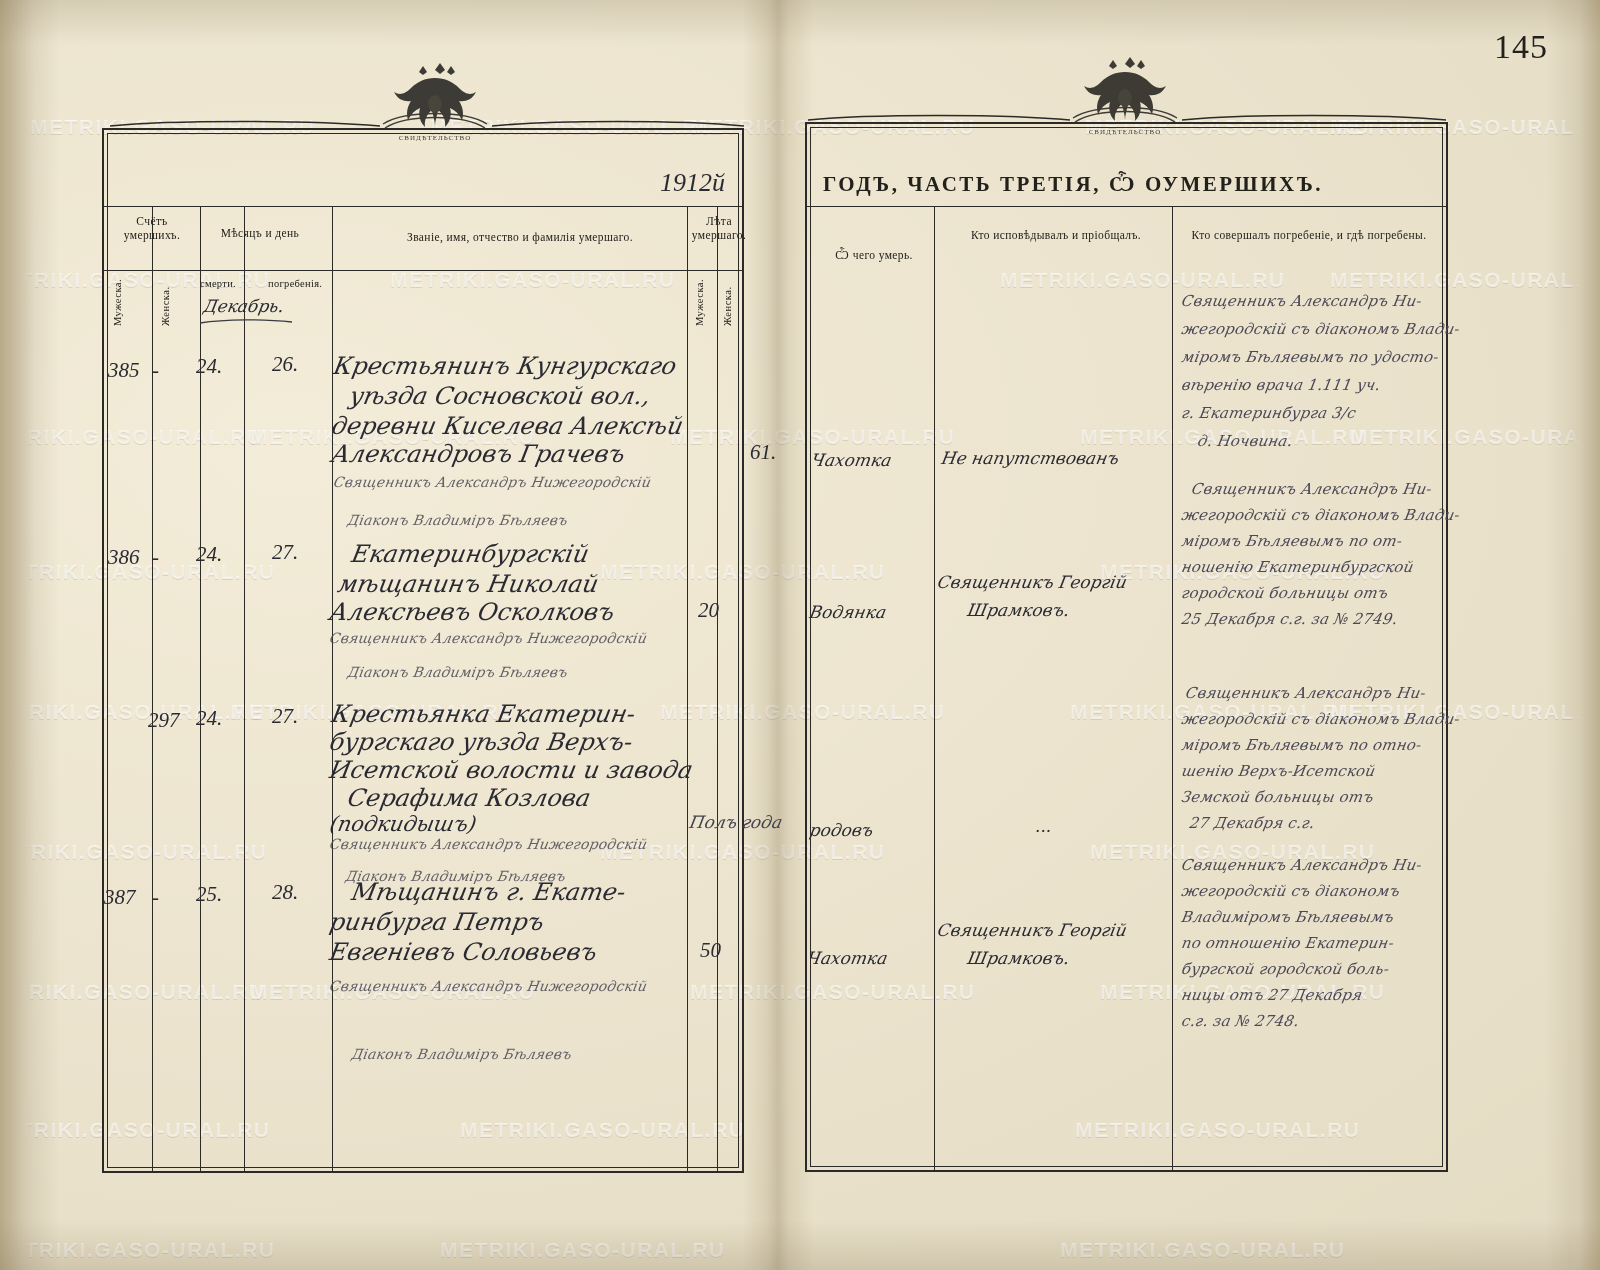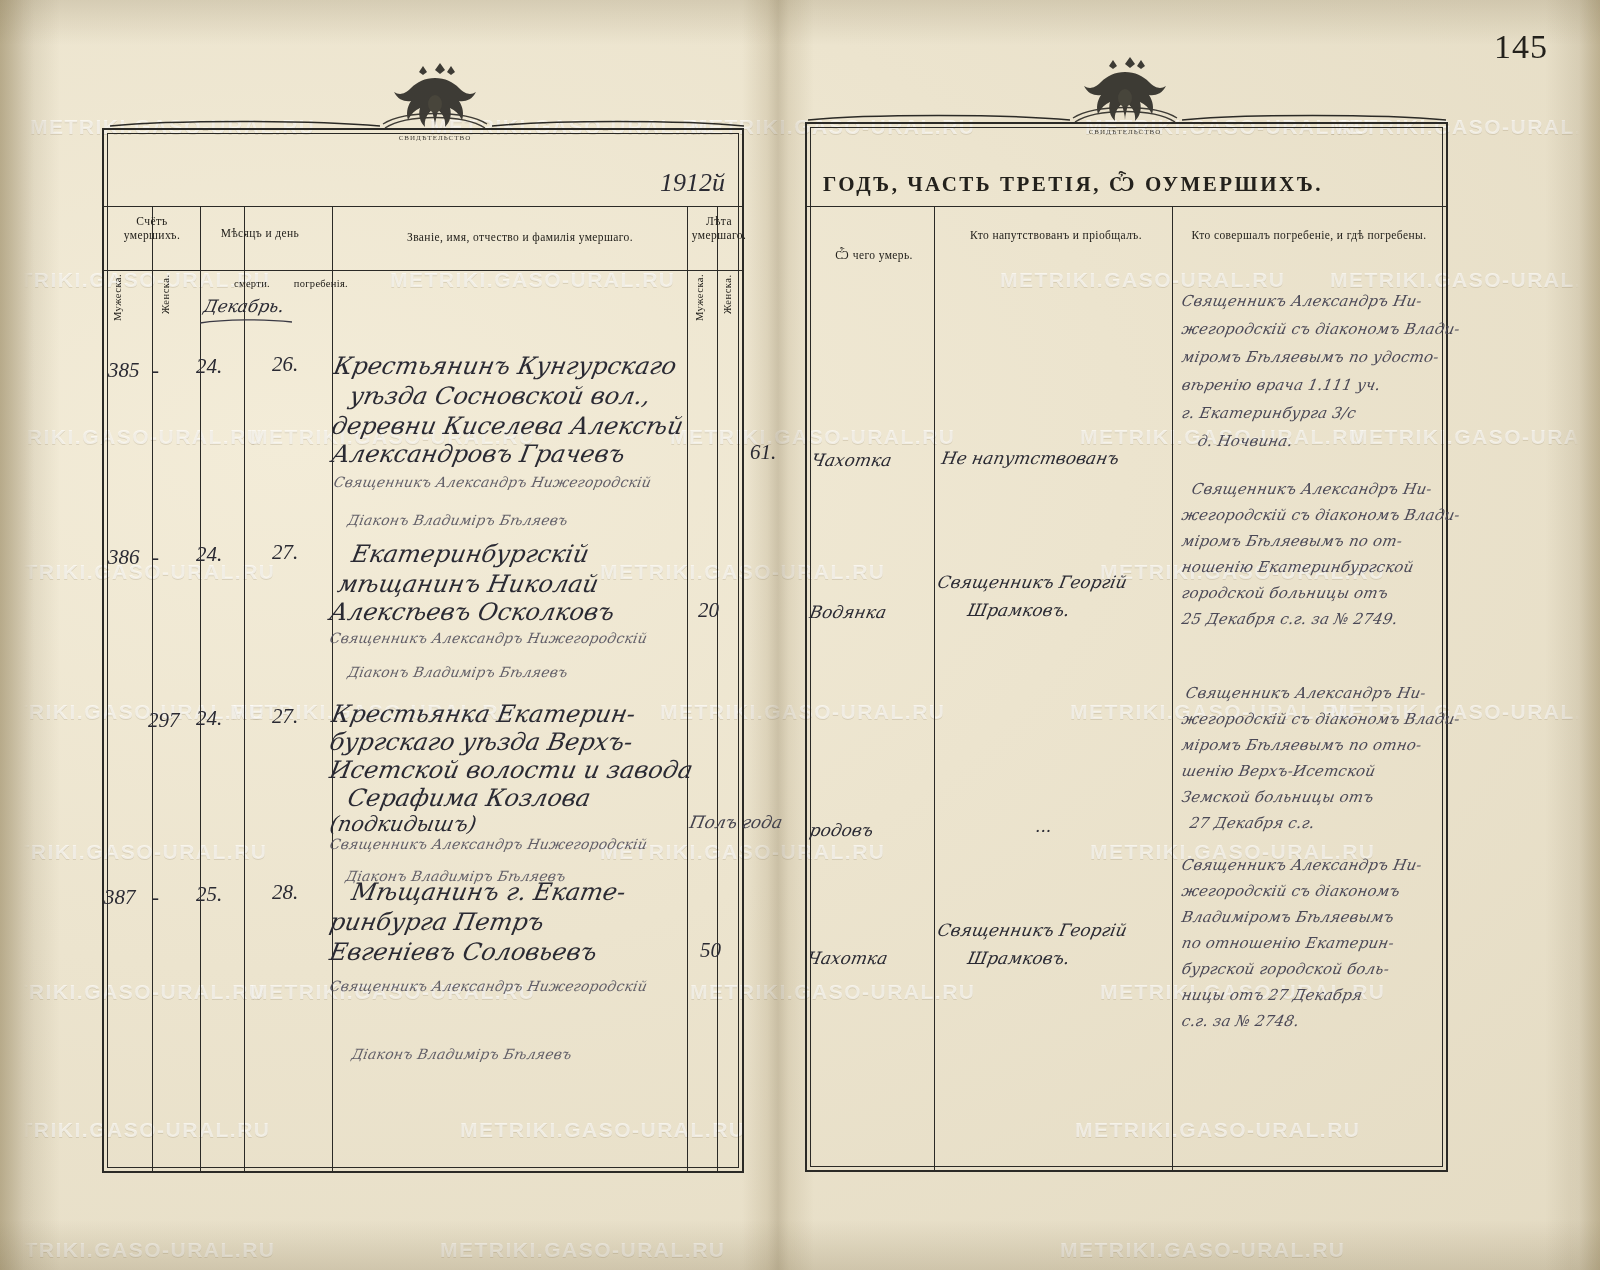--- a/index.html
+++ b/index.html
@@ -159,21 +159,21 @@
     text-align: center;
     line-height: 1.25;
     letter-spacing: .4px;
   }
   .col-sub {
     position: absolute;
     z-index: 8;
     font-family: "Liberation Serif", serif;
     font-size: 10.5px;
     color: #23211c;
-    text-align: right;
+    text-align: left;
     letter-spacing: .3px;
   }
   .col-sub.vert {
     writing-mode: vertical-rl;
     transform: rotate(180deg);
     letter-spacing: .5px;
   }
 
   
   .hand {
@@ -352,21 +352,21 @@
   <div class="sheet right">
     <div class="inner-line"></div>
     <div class="hrule" style="top:82px;"></div>
     <div class="vrule" style="left:127px; top:82px;"></div>
     <div class="vrule" style="left:365px; top:82px;"></div>
   </div>
 
   <div class="title-band title-main" style="left:823px; top:172px;">ГОДЪ, ЧАСТЬ ТРЕТІЯ, Ѽ ОУМЕРШИХЪ.</div>
 
   <div class="col-head" style="left:815px; top:228px; width:118px;margin-top:20px;">Ѽ чего умерь.</div>
-  <div class="col-head" style="left:940px; top:228px; width:232px;">Кто напутствованъ и пріобщалъ.</div>
+  <div class="col-head" style="left:940px; top:228px; width:232px;">Кто исповѣдывалъ и пріобщалъ.</div>
   <div class="col-head" style="left:1178px; top:228px; width:262px;">Кто совершалъ погребеніе, и гдѣ погребены.</div>
 
   <div>
     <div class="hand mid num" style="left:108px; top:358px;">385</div>
     <div class="hand mid num" style="left:152px; top:358px;">-</div>
     <div class="hand mid num" style="left:196px; top:354px;">24.</div>
     <div class="hand mid num" style="left:272px; top:352px;">26.</div>
 
     <div class="hand big slant" style="left:334px; top:352px;">Крестьянинъ Кунгурскаго</div>
     <div class="hand big slant" style="left:350px; top:382px;">уѣзда Сосновской вол.,</div>

